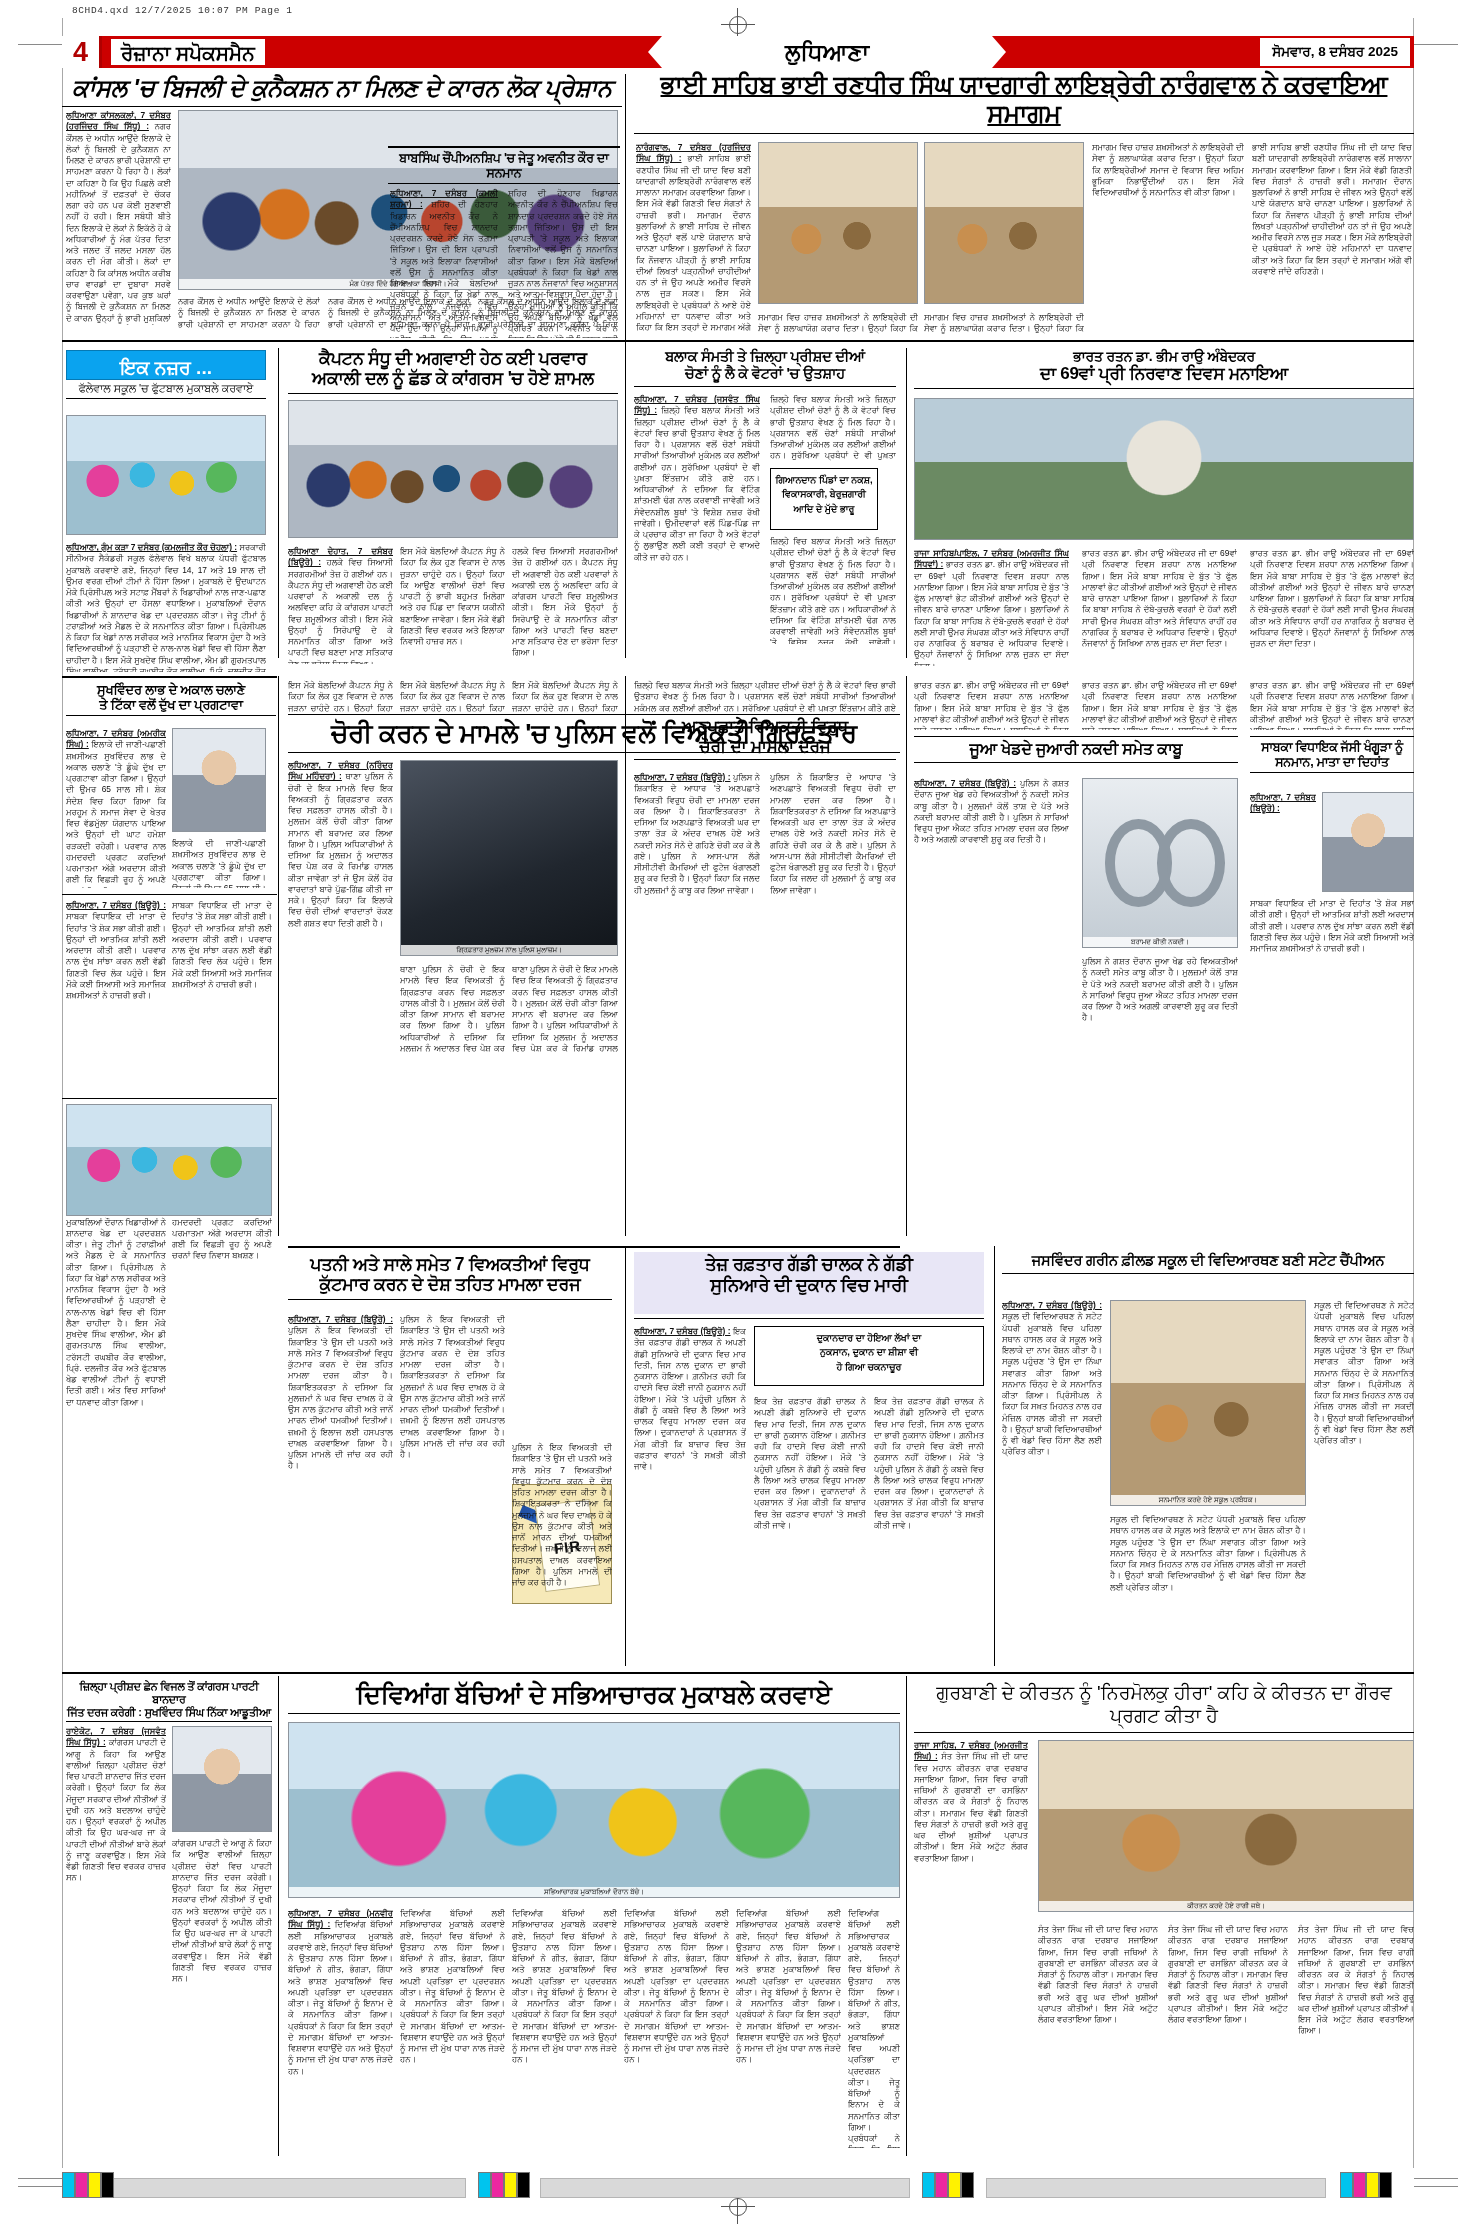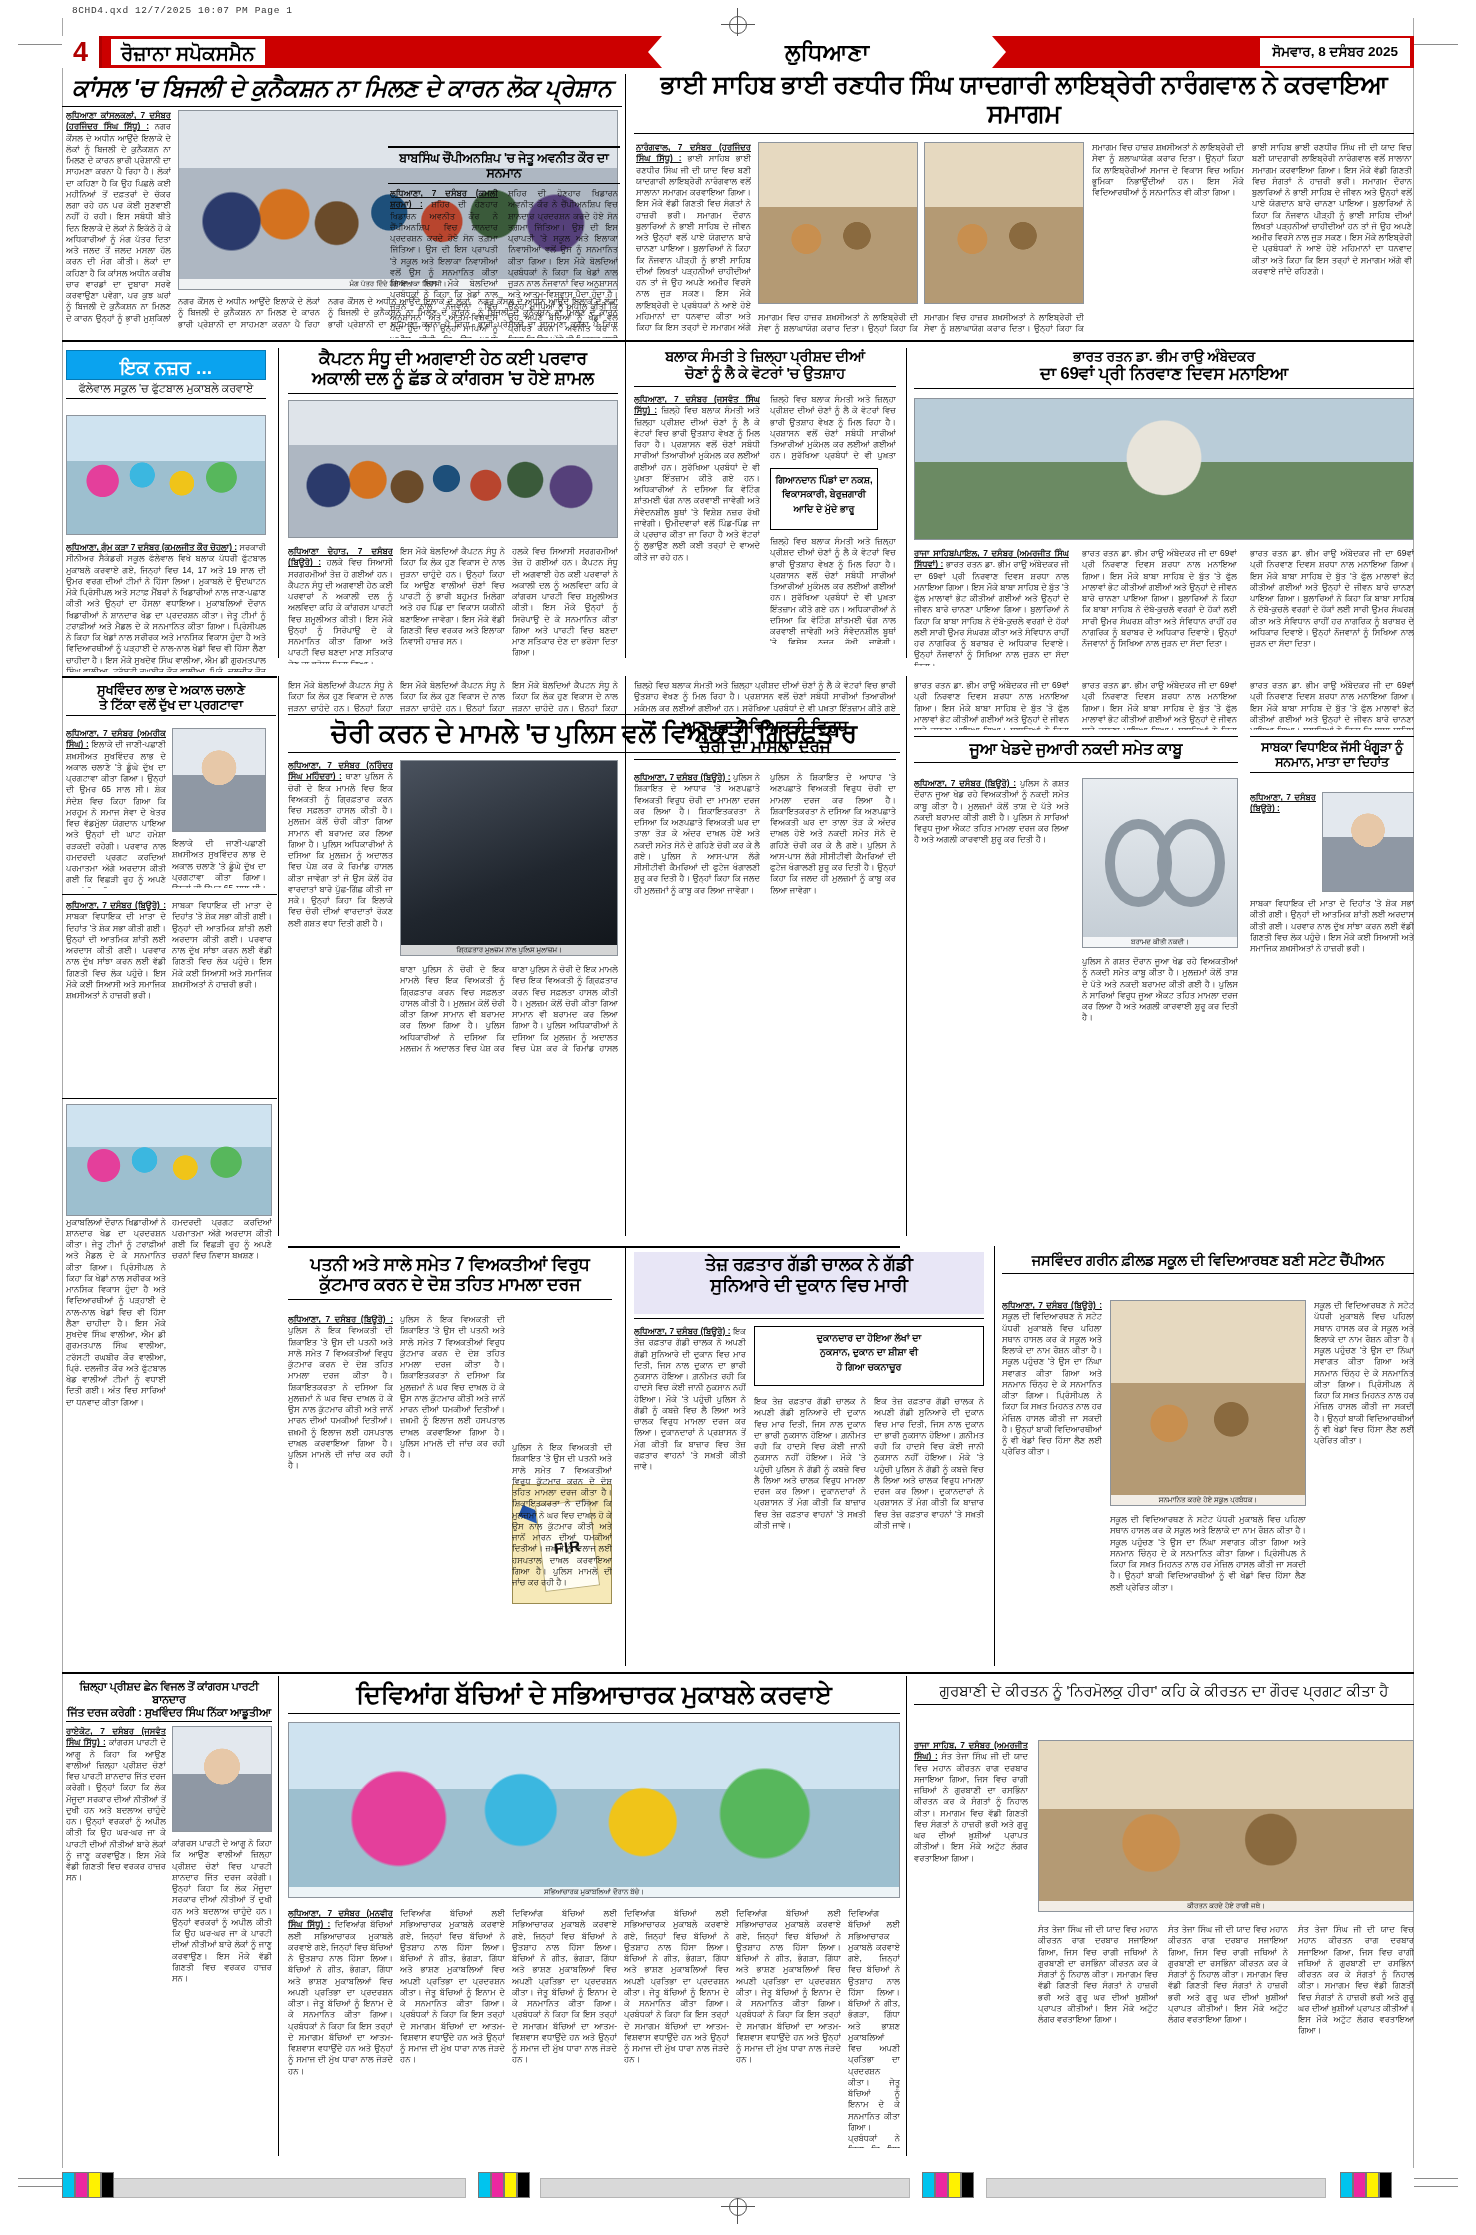--- a/index.html
+++ b/index.html
@@ -246,21 +246,21 @@
   <span class="lead">ਲੁਧਿਆਣਾ, 7 ਦਸੰਬਰ (ਕਮਲੀ ਸ਼ਰਮਾ) :</span>
   <span>ਸ਼ਹਿਰ ਦੀ ਹੋਣਹਾਰ ਖਿਡਾਰਨ ਅਵਨੀਤ ਕੌਰ ਨੇ ਚੈਂਪੀਅਨਸ਼ਿਪ ਵਿਚ ਸ਼ਾਨਦਾਰ ਪ੍ਰਦਰਸ਼ਨ ਕਰਦੇ ਹੋਏ ਸੋਨ ਤਗ਼ਮਾ ਜਿੱਤਿਆ। ਉਸ ਦੀ ਇਸ ਪ੍ਰਾਪਤੀ 'ਤੇ ਸਕੂਲ ਅਤੇ ਇਲਾਕਾ ਨਿਵਾਸੀਆਂ ਵਲੋਂ ਉਸ ਨੂੰ ਸਨਮਾਨਿਤ ਕੀਤਾ ਗਿਆ। ਇਸ ਮੌਕੇ ਬੋਲਦਿਆਂ ਪ੍ਰਬੰਧਕਾਂ ਨੇ ਕਿਹਾ ਕਿ ਖੇਡਾਂ ਨਾਲ ਜੁੜਨ ਨਾਲ ਨੌਜਵਾਨਾਂ ਵਿਚ ਅਨੁਸ਼ਾਸਨ ਅਤੇ ਆਤਮ-ਵਿਸ਼ਵਾਸ ਪੈਦਾ ਹੁੰਦਾ ਹੈ। ਉਨ੍ਹਾਂ ਮਾਪਿਆਂ ਨੂੰ ਅਪੀਲ ਕੀਤੀ ਕਿ ਉਹ ਅਪਣੇ ਬੱਚਿਆਂ ਨੂੰ ਖੇਡਾਂ ਵਲ ਪ੍ਰੇਰਿਤ ਕਰਨ। ਅਵਨੀਤ ਕੌਰ ਨੇ ਕਿਹਾ ਕਿ ਉਹ ਅੱਗੇ ਵੀ ਮਿਹਨਤ ਜਾਰੀ ਰੱਖੇਗੀ ਅਤੇ ਦੇਸ਼ ਦਾ ਨਾਮ ਰੌਸ਼ਨ ਕਰੇਗੀ।</span>
 </div>
 <div class="block body-col" style="left:508px;top:188px;width:110px;height:150px;">
   <span>ਸ਼ਹਿਰ ਦੀ ਹੋਣਹਾਰ ਖਿਡਾਰਨ ਅਵਨੀਤ ਕੌਰ ਨੇ ਚੈਂਪੀਅਨਸ਼ਿਪ ਵਿਚ ਸ਼ਾਨਦਾਰ ਪ੍ਰਦਰਸ਼ਨ ਕਰਦੇ ਹੋਏ ਸੋਨ ਤਗ਼ਮਾ ਜਿੱਤਿਆ। ਉਸ ਦੀ ਇਸ ਪ੍ਰਾਪਤੀ 'ਤੇ ਸਕੂਲ ਅਤੇ ਇਲਾਕਾ ਨਿਵਾਸੀਆਂ ਵਲੋਂ ਉਸ ਨੂੰ ਸਨਮਾਨਿਤ ਕੀਤਾ ਗਿਆ। ਇਸ ਮੌਕੇ ਬੋਲਦਿਆਂ ਪ੍ਰਬੰਧਕਾਂ ਨੇ ਕਿਹਾ ਕਿ ਖੇਡਾਂ ਨਾਲ ਜੁੜਨ ਨਾਲ ਨੌਜਵਾਨਾਂ ਵਿਚ ਅਨੁਸ਼ਾਸਨ ਅਤੇ ਆਤਮ-ਵਿਸ਼ਵਾਸ ਪੈਦਾ ਹੁੰਦਾ ਹੈ। ਉਨ੍ਹਾਂ ਮਾਪਿਆਂ ਨੂੰ ਅਪੀਲ ਕੀਤੀ ਕਿ ਉਹ ਅਪਣੇ ਬੱਚਿਆਂ ਨੂੰ ਖੇਡਾਂ ਵਲ ਪ੍ਰੇਰਿਤ ਕਰਨ। ਅਵਨੀਤ ਕੌਰ ਨੇ ਕਿਹਾ ਕਿ ਉਹ ਅੱਗੇ ਵੀ ਮਿਹਨਤ ਜਾਰੀ ਰੱਖੇਗੀ ਅਤੇ ਦੇਸ਼ ਦਾ ਨਾਮ ਰੌਸ਼ਨ ਕਰੇਗੀ।</span>
 </div>
 
 <div class="rule-v block" style="left:625px;top:74px;height:330px;"></div>
 
 <div class="block" style="left:634px;top:70px;width:780px;">
-  <div class="hl" style="font-size:25px;">ਭਾਈ ਸਾਹਿਬ ਭਾਈ ਰਣਧੀਰ ਸਿੰਘ ਯਾਦਗਾਰੀ ਲਾਇਬ੍ਰੇਰੀ ਨਾਰੰਗਵਾਲ ਨੇ ਕਰਵਾਇਆ ਸਮਾਗਮ</div>
+  <div class="hl" style="font-size:25px;text-decoration:underline;">ਭਾਈ ਸਾਹਿਬ ਭਾਈ ਰਣਧੀਰ ਸਿੰਘ ਯਾਦਗਾਰੀ ਲਾਇਬ੍ਰੇਰੀ ਨਾਰੰਗਵਾਲ ਨੇ ਕਰਵਾਇਆ ਸਮਾਗਮ</div>
   <div class="rule-h" style="margin-top:5px;"></div>
 </div>
 
 <div class="block body-col" style="left:636px;top:142px;width:115px;height:190px;">
   <span class="lead">ਨਾਰੰਗਵਾਲ, 7 ਦਸੰਬਰ (ਹਰਜਿੰਦਰ ਸਿੰਘ ਸਿੱਧੂ) :</span>
   <span>ਭਾਈ ਸਾਹਿਬ ਭਾਈ ਰਣਧੀਰ ਸਿੰਘ ਜੀ ਦੀ ਯਾਦ ਵਿਚ ਬਣੀ ਯਾਦਗਾਰੀ ਲਾਇਬ੍ਰੇਰੀ ਨਾਰੰਗਵਾਲ ਵਲੋਂ ਸਾਲਾਨਾ ਸਮਾਗਮ ਕਰਵਾਇਆ ਗਿਆ। ਇਸ ਮੌਕੇ ਵੱਡੀ ਗਿਣਤੀ ਵਿਚ ਸੰਗਤਾਂ ਨੇ ਹਾਜ਼ਰੀ ਭਰੀ। ਸਮਾਗਮ ਦੌਰਾਨ ਬੁਲਾਰਿਆਂ ਨੇ ਭਾਈ ਸਾਹਿਬ ਦੇ ਜੀਵਨ ਅਤੇ ਉਨ੍ਹਾਂ ਵਲੋਂ ਪਾਏ ਯੋਗਦਾਨ ਬਾਰੇ ਚਾਨਣਾ ਪਾਇਆ। ਬੁਲਾਰਿਆਂ ਨੇ ਕਿਹਾ ਕਿ ਨੌਜਵਾਨ ਪੀੜ੍ਹੀ ਨੂੰ ਭਾਈ ਸਾਹਿਬ ਦੀਆਂ ਲਿਖਤਾਂ ਪੜ੍ਹਨੀਆਂ ਚਾਹੀਦੀਆਂ ਹਨ ਤਾਂ ਜੋ ਉਹ ਅਪਣੇ ਅਮੀਰ ਵਿਰਸੇ ਨਾਲ ਜੁੜ ਸਕਣ। ਇਸ ਮੌਕੇ ਲਾਇਬ੍ਰੇਰੀ ਦੇ ਪ੍ਰਬੰਧਕਾਂ ਨੇ ਆਏ ਹੋਏ ਮਹਿਮਾਨਾਂ ਦਾ ਧਨਵਾਦ ਕੀਤਾ ਅਤੇ ਕਿਹਾ ਕਿ ਇਸ ਤਰ੍ਹਾਂ ਦੇ ਸਮਾਗਮ ਅੱਗੇ ਵੀ ਕਰਵਾਏ ਜਾਂਦੇ ਰਹਿਣਗੇ।</span>
 </div>
 
 <div class="photo ph-indoor block" style="left:758px;top:142px;width:160px;height:162px;"></div>
 <div class="photo ph-indoor block" style="left:924px;top:142px;width:160px;height:162px;"></div>
@@ -579,21 +579,21 @@
 </div>
 <div class="block body-col" style="left:736px;top:1908px;width:105px;height:240px;">
   <span>ਦਿਵਿਆਂਗ ਬੱਚਿਆਂ ਲਈ ਸਭਿਆਚਾਰਕ ਮੁਕਾਬਲੇ ਕਰਵਾਏ ਗਏ, ਜਿਨ੍ਹਾਂ ਵਿਚ ਬੱਚਿਆਂ ਨੇ ਉਤਸ਼ਾਹ ਨਾਲ ਹਿੱਸਾ ਲਿਆ। ਬੱਚਿਆਂ ਨੇ ਗੀਤ, ਭੰਗੜਾ, ਗਿੱਧਾ ਅਤੇ ਭਾਸ਼ਣ ਮੁਕਾਬਲਿਆਂ ਵਿਚ ਅਪਣੀ ਪ੍ਰਤਿਭਾ ਦਾ ਪ੍ਰਦਰਸ਼ਨ ਕੀਤਾ। ਜੇਤੂ ਬੱਚਿਆਂ ਨੂੰ ਇਨਾਮ ਦੇ ਕੇ ਸਨਮਾਨਿਤ ਕੀਤਾ ਗਿਆ। ਪ੍ਰਬੰਧਕਾਂ ਨੇ ਕਿਹਾ ਕਿ ਇਸ ਤਰ੍ਹਾਂ ਦੇ ਸਮਾਗਮ ਬੱਚਿਆਂ ਦਾ ਆਤਮ-ਵਿਸ਼ਵਾਸ ਵਧਾਉਂਦੇ ਹਨ ਅਤੇ ਉਨ੍ਹਾਂ ਨੂੰ ਸਮਾਜ ਦੀ ਮੁੱਖ ਧਾਰਾ ਨਾਲ ਜੋੜਦੇ ਹਨ।</span>
 </div>
 <div class="block body-col" style="left:848px;top:1908px;width:52px;height:240px;">
   <span>ਦਿਵਿਆਂਗ ਬੱਚਿਆਂ ਲਈ ਸਭਿਆਚਾਰਕ ਮੁਕਾਬਲੇ ਕਰਵਾਏ ਗਏ, ਜਿਨ੍ਹਾਂ ਵਿਚ ਬੱਚਿਆਂ ਨੇ ਉਤਸ਼ਾਹ ਨਾਲ ਹਿੱਸਾ ਲਿਆ। ਬੱਚਿਆਂ ਨੇ ਗੀਤ, ਭੰਗੜਾ, ਗਿੱਧਾ ਅਤੇ ਭਾਸ਼ਣ ਮੁਕਾਬਲਿਆਂ ਵਿਚ ਅਪਣੀ ਪ੍ਰਤਿਭਾ ਦਾ ਪ੍ਰਦਰਸ਼ਨ ਕੀਤਾ। ਜੇਤੂ ਬੱਚਿਆਂ ਨੂੰ ਇਨਾਮ ਦੇ ਕੇ ਸਨਮਾਨਿਤ ਕੀਤਾ ਗਿਆ। ਪ੍ਰਬੰਧਕਾਂ ਨੇ ਕਿਹਾ ਕਿ ਇਸ ਤਰ੍ਹਾਂ ਦੇ ਸਮਾਗਮ ਬੱਚਿਆਂ ਦਾ ਆਤਮ-ਵਿਸ਼ਵਾਸ ਵਧਾਉਂਦੇ ਹਨ ਅਤੇ ਉਨ੍ਹਾਂ ਨੂੰ ਸਮਾਜ ਦੀ ਮੁੱਖ ਧਾਰਾ ਨਾਲ ਜੋੜਦੇ ਹਨ।</span>
 </div>
 
 <div class="rule-v block" style="left:906px;top:1676px;height:480px;"></div>
 <div class="block" style="left:914px;top:1680px;width:500px;">
-  <div class="subhl" style="font-size:15px;padding-top:2px;">ਗੁਰਬਾਣੀ ਦੇ ਕੀਰਤਨ ਨੂੰ 'ਨਿਰਮੋਲਕੁ ਹੀਰਾ' ਕਹਿ ਕੇ ਕੀਰਤਨ ਦਾ ਗੌਰਵ ਪ੍ਰਗਟ ਕੀਤਾ ਹੈ</div>
+  <div class="subhl" style="font-size:19px;padding-top:2px;">ਗੁਰਬਾਣੀ ਦੇ ਕੀਰਤਨ ਨੂੰ 'ਨਿਰਮੋਲਕੁ ਹੀਰਾ' ਕਹਿ ਕੇ ਕੀਰਤਨ ਦਾ ਗੌਰਵ ਪ੍ਰਗਟ ਕੀਤਾ ਹੈ</div>
   <div class="rule-h" style="margin-top:4px;"></div>
 </div>
 <div class="block body-col" style="left:914px;top:1740px;width:114px;height:404px;">
   <span class="lead">ਰਾਜਾ ਸਾਹਿਬ, 7 ਦਸੰਬਰ (ਅਮਰਜੀਤ ਸਿੰਘ) :</span>
   <span>ਸੰਤ ਤੇਜਾ ਸਿੰਘ ਜੀ ਦੀ ਯਾਦ ਵਿਚ ਮਹਾਨ ਕੀਰਤਨ ਰਾਗ ਦਰਬਾਰ ਸਜਾਇਆ ਗਿਆ, ਜਿਸ ਵਿਚ ਰਾਗੀ ਜਥਿਆਂ ਨੇ ਗੁਰਬਾਣੀ ਦਾ ਰਸਭਿੰਨਾ ਕੀਰਤਨ ਕਰ ਕੇ ਸੰਗਤਾਂ ਨੂੰ ਨਿਹਾਲ ਕੀਤਾ। ਸਮਾਗਮ ਵਿਚ ਵੱਡੀ ਗਿਣਤੀ ਵਿਚ ਸੰਗਤਾਂ ਨੇ ਹਾਜ਼ਰੀ ਭਰੀ ਅਤੇ ਗੁਰੂ ਘਰ ਦੀਆਂ ਖ਼ੁਸ਼ੀਆਂ ਪ੍ਰਾਪਤ ਕੀਤੀਆਂ। ਇਸ ਮੌਕੇ ਅਟੁੱਟ ਲੰਗਰ ਵਰਤਾਇਆ ਗਿਆ।</span>
 </div>
 <div class="photo ph-indoor block" style="left:1038px;top:1740px;width:376px;height:172px;">
   <div class="cap">ਕੀਰਤਨ ਕਰਦੇ ਹੋਏ ਰਾਗੀ ਜਥੇ।</div>
 </div>
 <div class="block body-col" style="left:1038px;top:1924px;width:120px;height:220px;">

